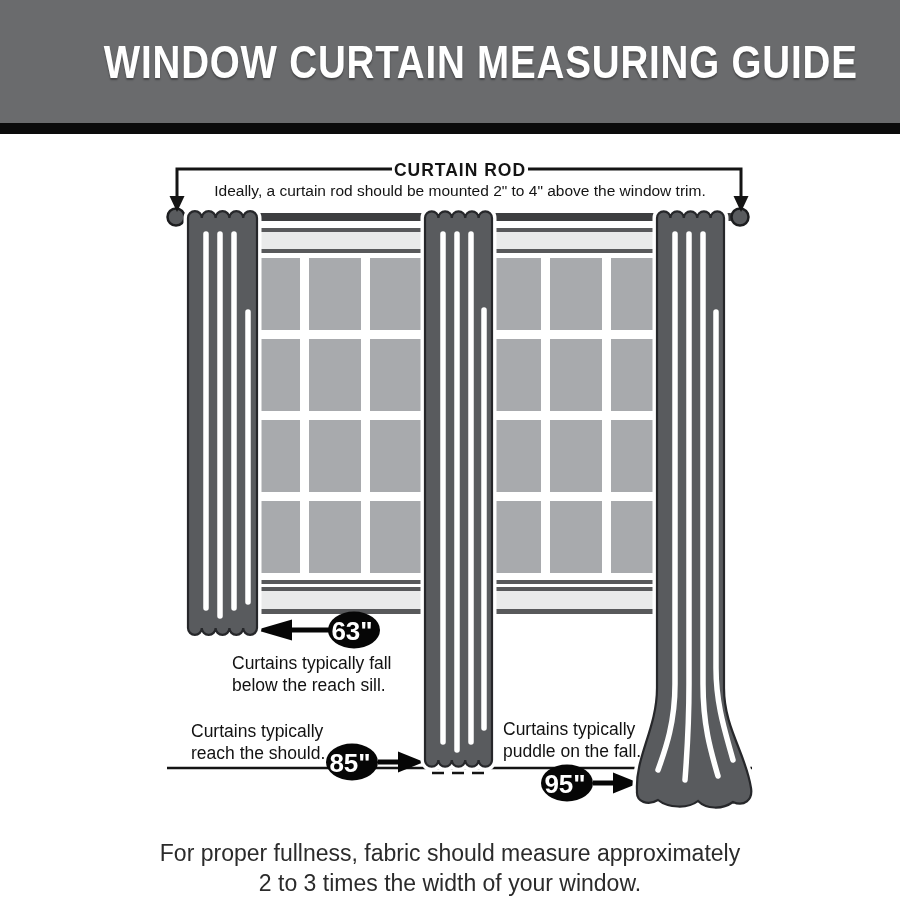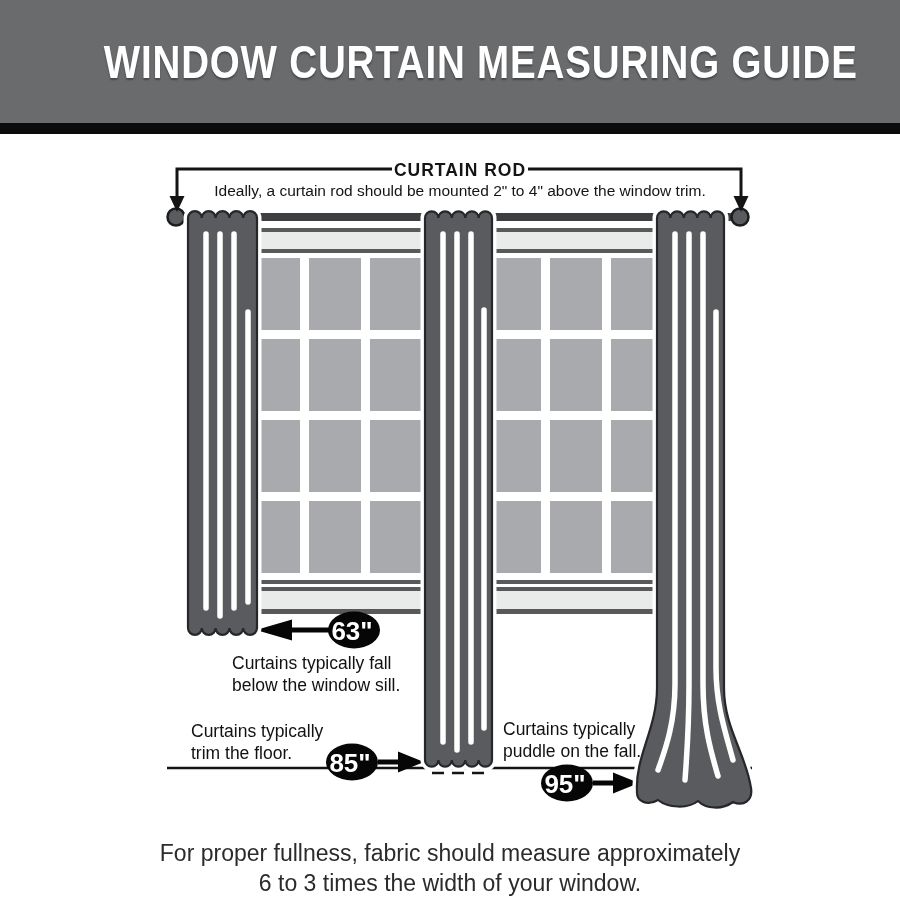--- a/index.html
+++ b/index.html
@@ -143,29 +143,29 @@
                C648,806 636,802 637,791 C635,757 657,728 657,688 Z" fill="#595b5e" stroke="#26272a" stroke-width="2.2"></path>
       <path d="M675,234 V684 C675,722 666,748 658,770
                M689,234 V684 C689,726 687,754 685,780
                M703,234 V684 C703,726 711,752 718,776
                M716,312 V668 C716,706 726,734 733,760" fill="none" stroke="#ffffff" stroke-width="5.5" stroke-linecap="round"></path>
     </g>
   </svg>
 
   <div class="caption" id="cap-below-sill">
     <span>Curtains typically fall</span><br>
-    <span>below the window sill.</span>
+    <span>below the reach sill.</span>
   </div>
   <div class="caption" id="cap-reach-floor">
     <span>Curtains typically</span><br>
-    <span>trim the floor.</span>
+    <span>reach the should.</span>
   </div>
   <div class="caption" id="cap-puddle-floor">
     <span>Curtains typically</span><br>
     <span>puddle on the fall.</span>
   </div>
 
   <div class="footer">
     <span>For proper fullness, fabric should measure approximately</span><br>
-    <span>6 to 3 times the width of your window.</span>
+    <span>2 to 3 times the width of your window.</span>
   </div>
 
 </div>
 
 </body></html>

